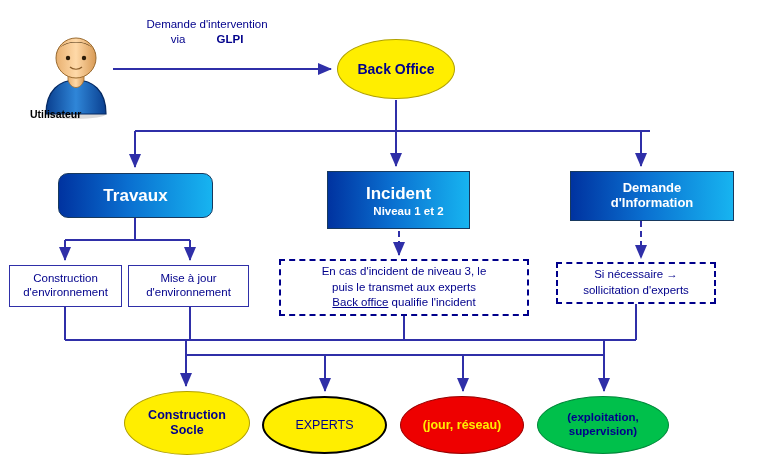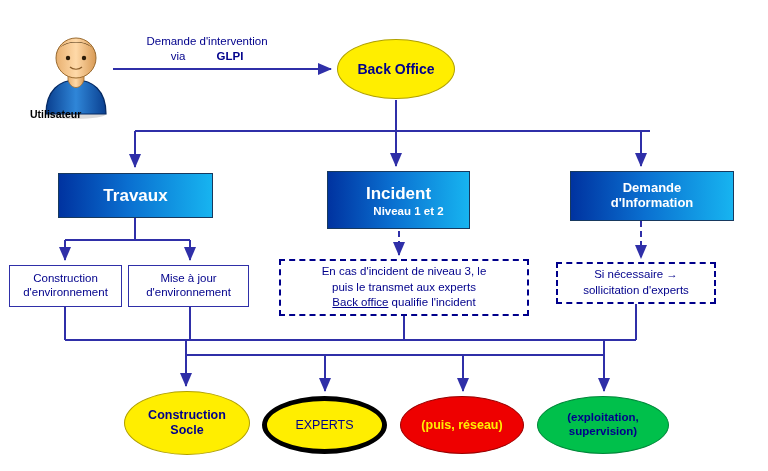--- a/index.html
+++ b/index.html
@@ -55,20 +55,21 @@
     border: 1px solid #17395e;
     color: #ffffff;
     font-weight: bold;
   }
   .rect-travaux {
     left: 58px;
     top: 173px;
     width: 155px;
     height: 45px;
     font-size: 17px;
+    border-radius: 10px;
   }
   .rect-incident {
     left: 327px;
     top: 171px;
     width: 143px;
     height: 58px;
   }
   .rect-incident .line1 { font-size: 17px; }
   .rect-incident .line2 { font-size: 11.5px; margin-top: 1px; margin-left: 20px; }
   .rect-demande {
@@ -140,21 +141,21 @@
     font-size: 12.5px;
     font-weight: bold;
     line-height: 1.2;
   }
   .ell-experts {
     left: 262px;
     top: 396px;
     width: 125px;
     height: 58px;
     background: #ffee00;
-    border: 5px solid #000000;
+    border: 2px solid #000000;
     color: #00008b;
     font-size: 12.5px;
   }
   .ell-flux {
     left: 400px;
     top: 396px;
     width: 124px;
     height: 58px;
     background: #ee0000;
     border: 1px solid #9a0000;
@@ -191,21 +192,21 @@
     text-align: left;
     font-size: 10.5px;
     font-weight: bold;
     color: #000000;
   }
 
   
   .edge-label {
     position: absolute;
     left: 124px;
-    top: 34px;
+    top: 17px;
     width: 166px;
     text-align: center;
     color: #00008b;
     font-size: 11.5px;
     line-height: 1.3;
   }
   .edge-label b { font-weight: bold; margin-left: 28px; }
 </style>
 </head>
 <body>
@@ -326,21 +327,21 @@
   <div class="node ellipse ell-socle">
     <span>Construction</span>
     <span>Socle</span>
   </div>
 
   <div class="node ellipse ell-experts">
     <span>EXPERTS</span>
   </div>
 
   <div class="node ellipse ell-flux">
-    <span>(puis, réseau)</span>
+    <span>(jour, réseau)</span>
   </div>
 
   <div class="node ellipse ell-exploitation">
     <span>(exploitation,</span>
     <span>supervision)</span>
   </div>
 
 </div>
 
 </body></html>

